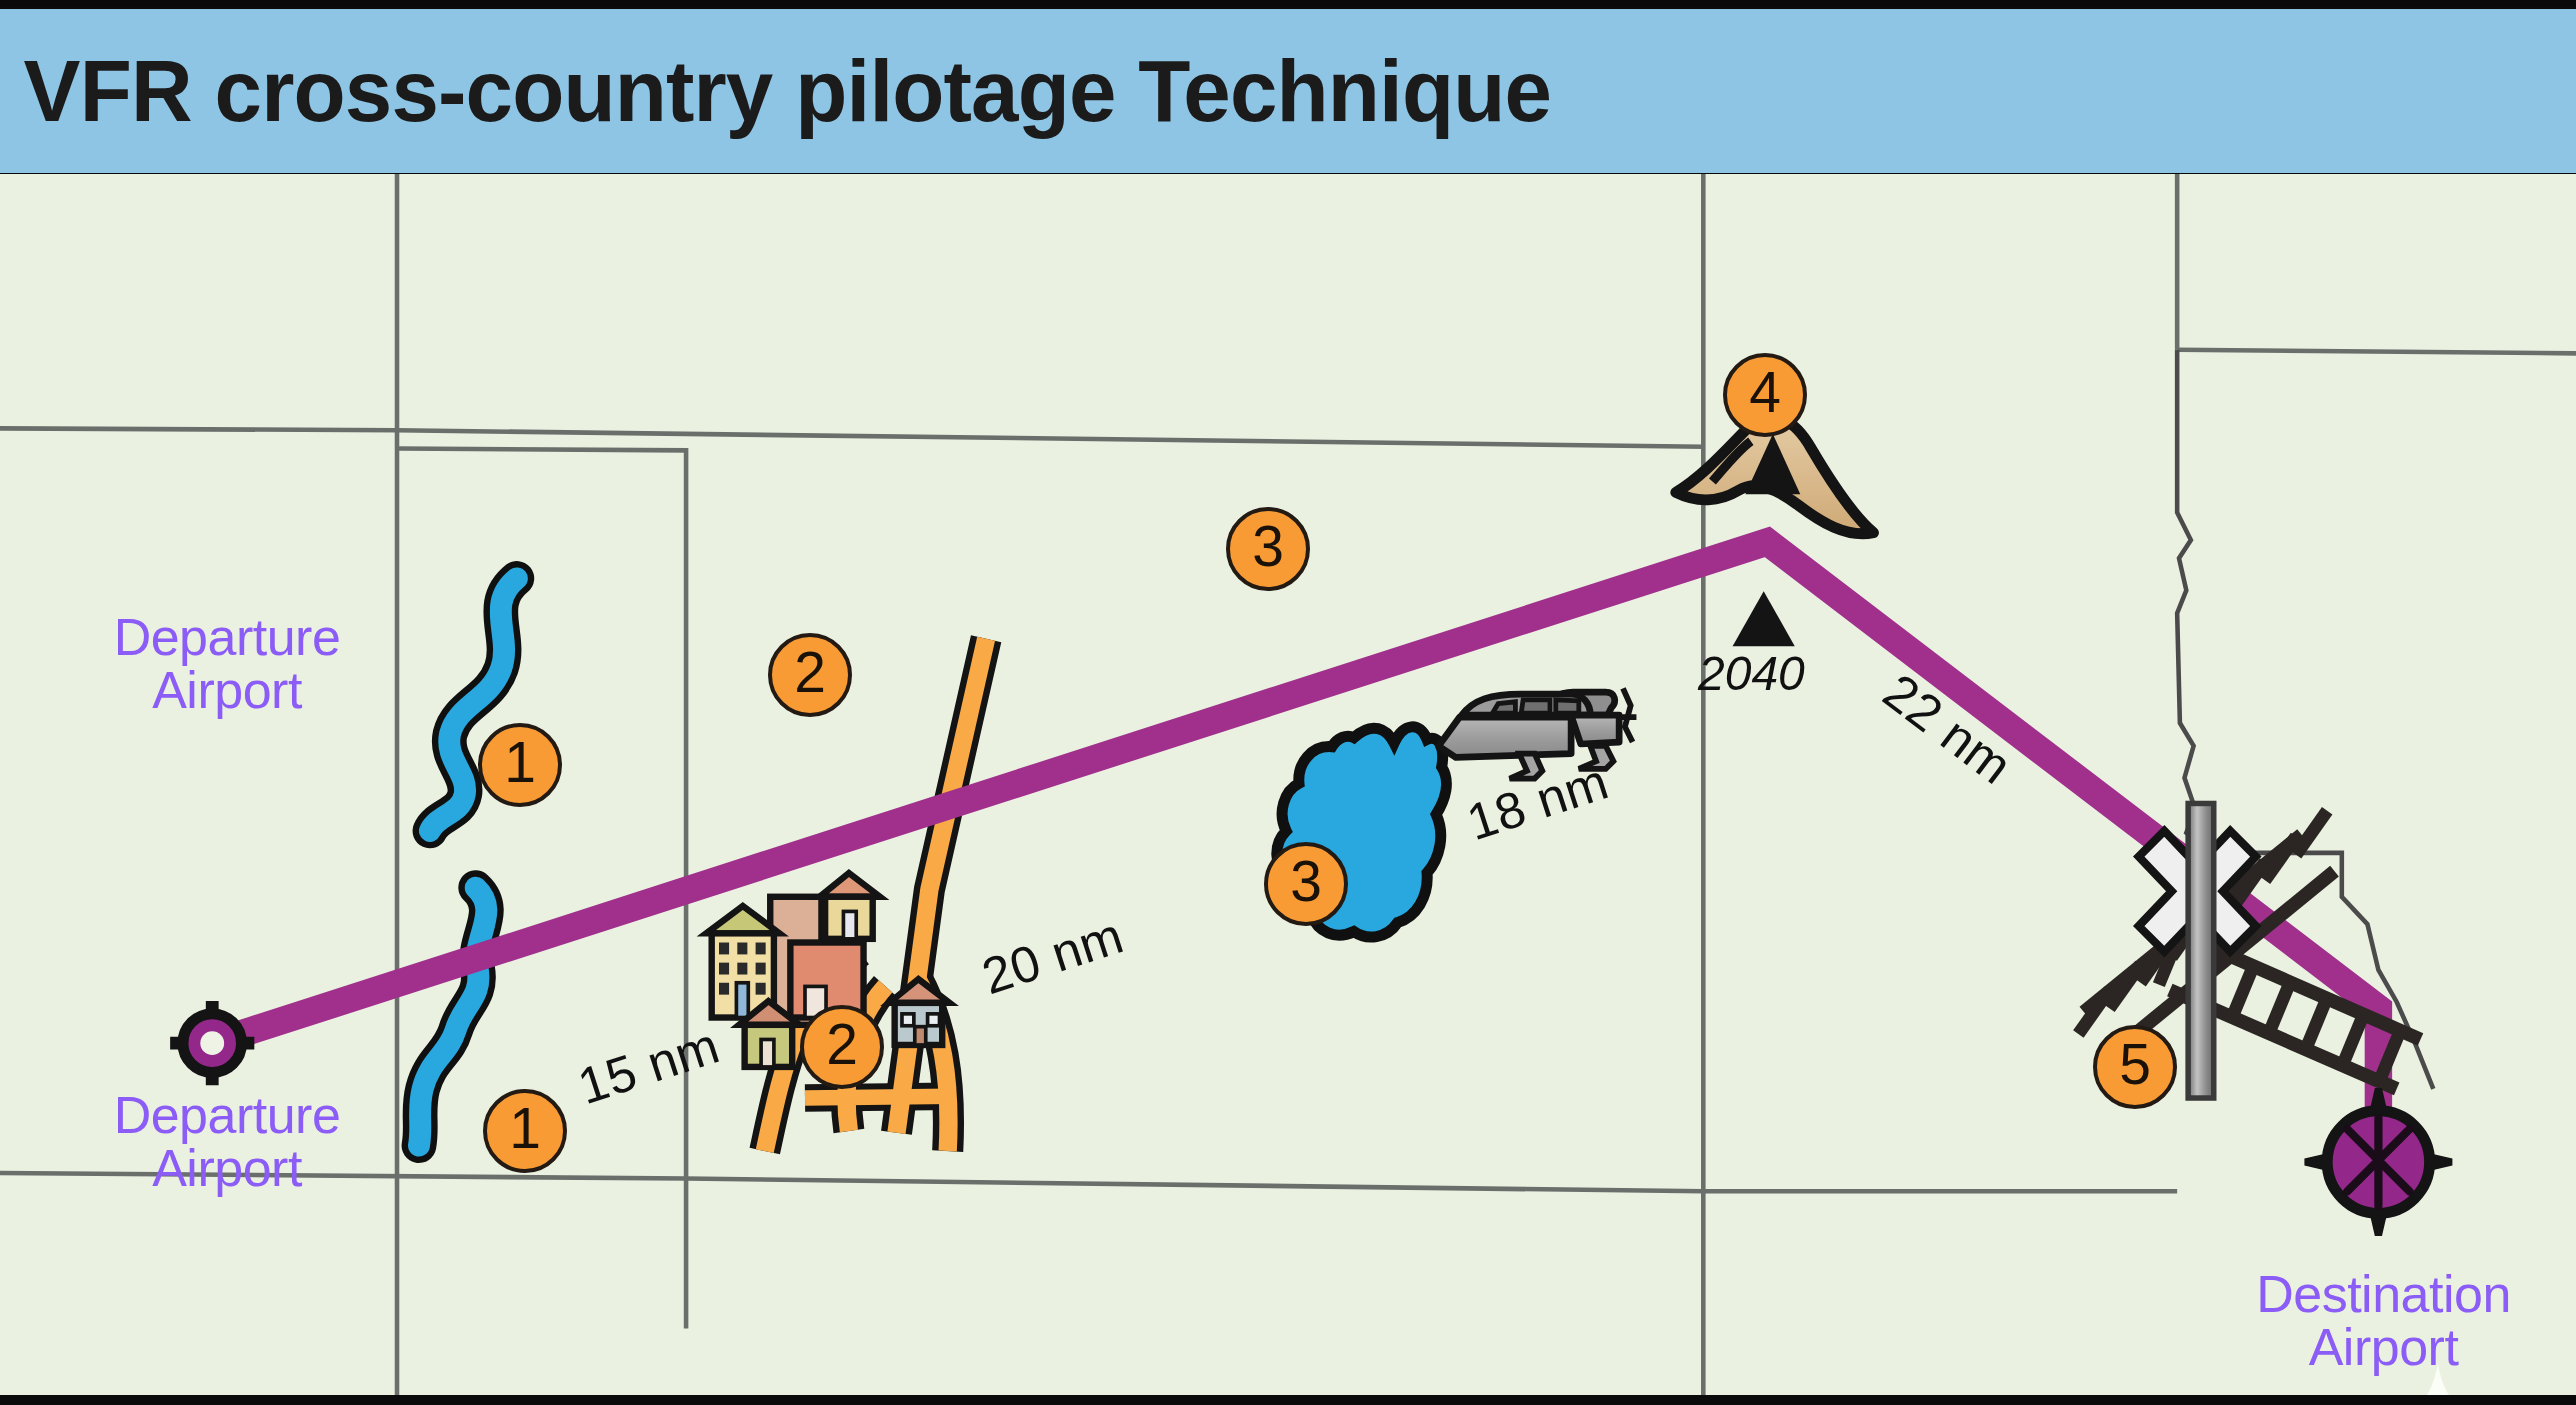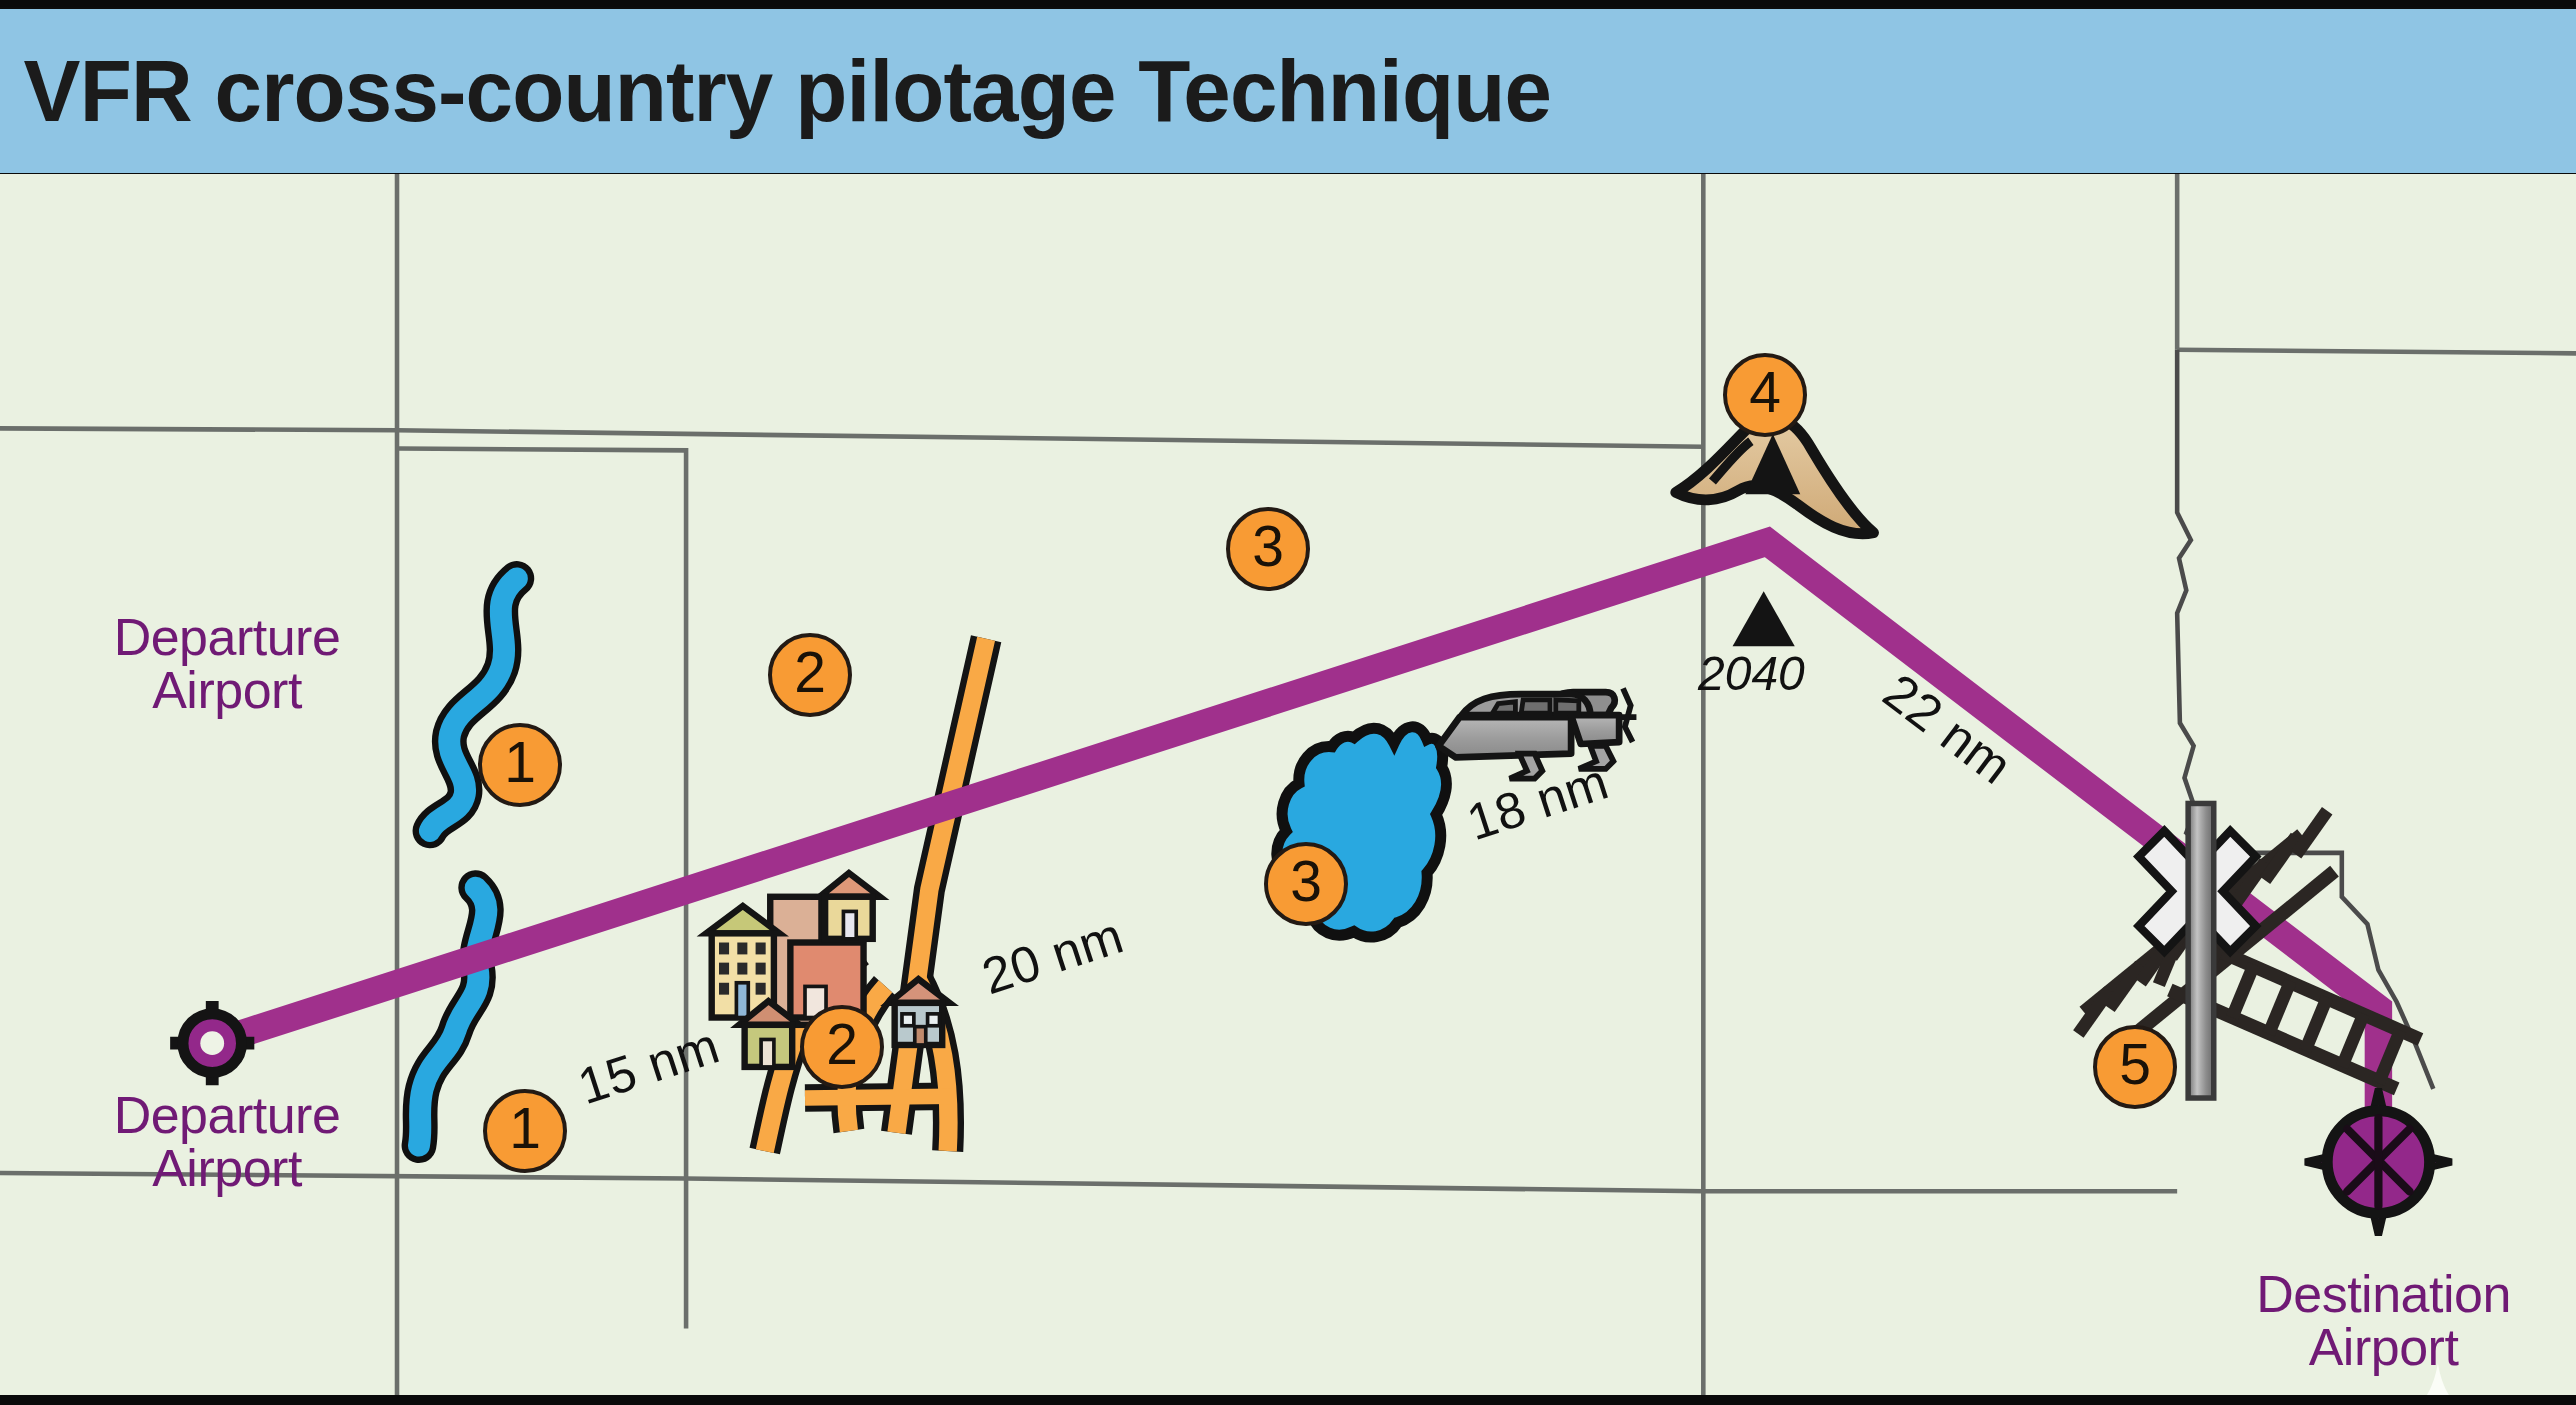--- a/index.html
+++ b/index.html
@@ -37,21 +37,21 @@
     width:2576px; height:1226px;
     background:#eaf1e1;
     overflow:hidden;
     border-bottom:5.5px solid #0a0a0a;
   }
   #map-svg{ position:absolute; left:0; top:0; }
 
   
   .maplabel{
     position:absolute;
-    color:#701a75;
+    color:#8b5cf6;
     font-size:52px;
     line-height:1.02;
     text-align:center;
     white-space:nowrap;
     letter-spacing:-0.5px;
   }
   .navlabel{
     position:absolute;
     color:#111;
     font-size:51px;

